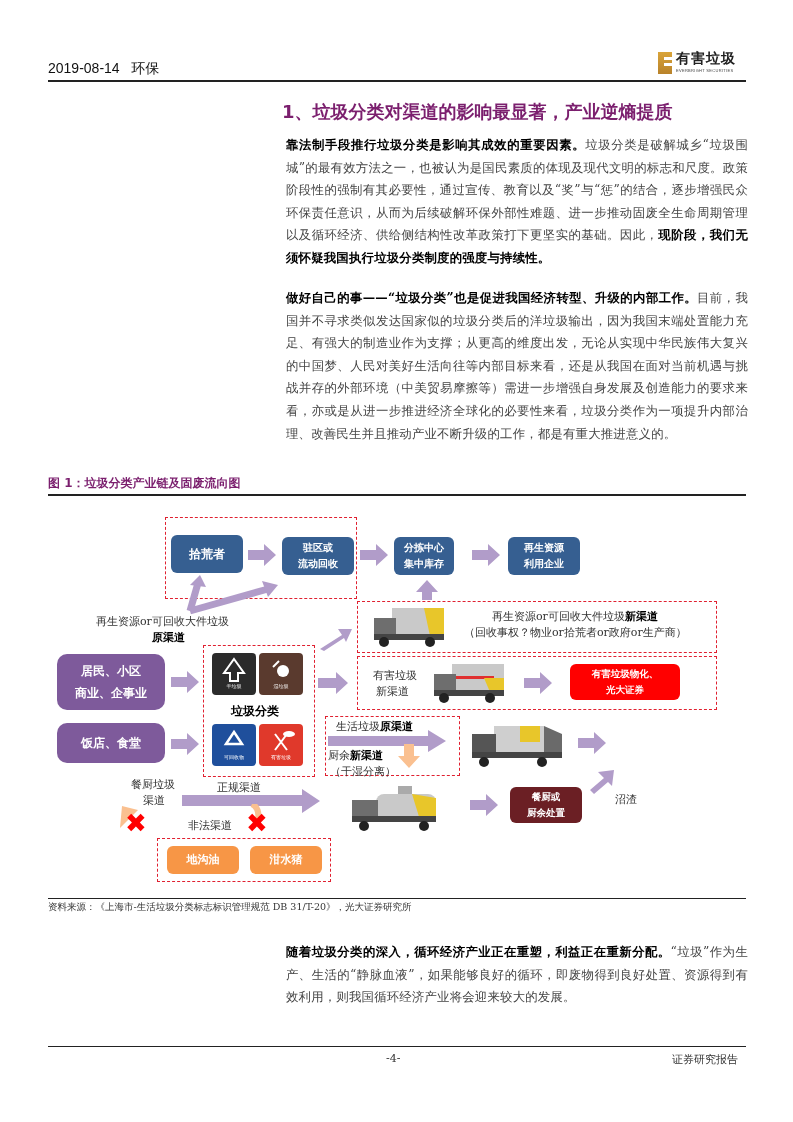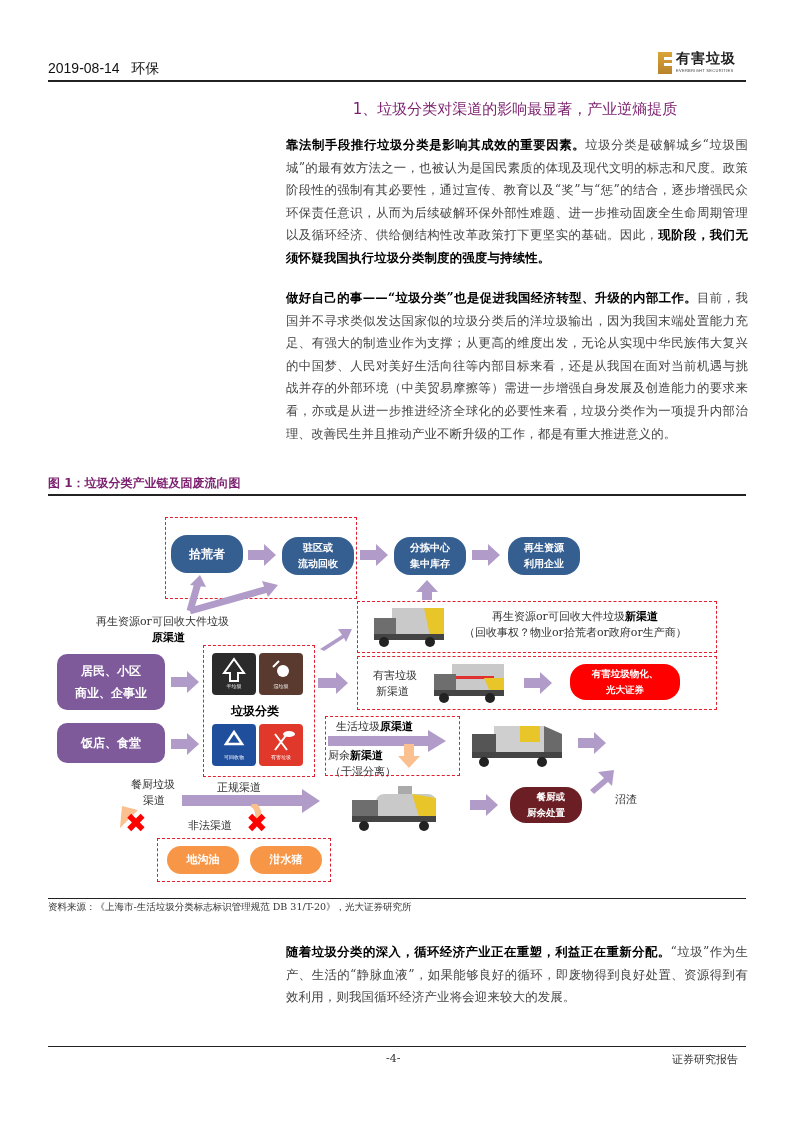--- a/index.html
+++ b/index.html
@@ -5,33 +5,33 @@
   html,body{margin:0;padding:0;background:#fff;}
   body{width:793px;height:1122px;position:relative;overflow:hidden;font-family:"DejaVu Serif","Liberation Serif",serif;color:#333;}
   .abs{position:absolute;}
   .hdr-date{left:48px;top:60px;font-family:"Liberation Sans","DejaVu Sans",sans-serif;font-size:14px;color:#111;}
   .hdr-rule{left:48px;top:80px;width:698px;height:2px;background:#222;}
   .logo{left:658px;top:50px;width:90px;height:28px;}
   .logo-mark{position:absolute;left:0;top:2px;width:14px;height:22px;background:linear-gradient(#d9a43a,#b8822a);}
   .logo-mark:after{content:"";position:absolute;left:6px;top:5px;width:8px;height:3px;background:#fff;box-shadow:0 6px 0 #fff;}
   .logo-cn{position:absolute;left:18px;top:0;font-size:14px;font-weight:bold;color:#222;letter-spacing:1px;}
   .logo-en{position:absolute;left:18px;top:18px;font-size:4px;color:#444;letter-spacing:.3px;font-family:"Liberation Sans",sans-serif;}
-  .sec-title{left:282px;top:100px;width:466px;text-align:center;font-size:15px;font-weight:normal;color:#7b1f6e;font-family:"DejaVu Sans",sans-serif;}
+  .sec-title{left:282px;top:100px;width:466px;text-align:left;font-size:18px;font-weight:bold;color:#7b1f6e;font-family:"DejaVu Sans",sans-serif;}
   .para{left:286px;width:462px;font-size:12.4px;line-height:22.6px;color:#444;text-align:justify;letter-spacing:0.2px;}
   .para b{color:#000;}
   .fig-title{left:48px;top:475px;font-size:12px;font-weight:bold;color:#7b1f6e;font-family:"DejaVu Sans",sans-serif;}
   .fig-rule{left:48px;top:494px;width:698px;height:1.5px;background:#222;}
   .fig-rule2{left:48px;top:898px;width:698px;height:1px;background:#222;}
   .source{left:48px;top:901px;font-size:9.5px;color:#333;}
   .ftr-rule{left:48px;top:1046px;width:698px;height:1px;background:#222;}
   .page-num{left:386px;top:1052px;font-size:11px;color:#333;}
   .ftr-right{left:672px;top:1052px;font-size:11px;color:#333;}
 
   .dash{position:absolute;border:1.6px dashed #e02030;}
-  .box{position:absolute;display:flex;align-items:center;justify-content:center;text-align:center;color:#fff;font-weight:bold;border-radius:16px;font-family:"DejaVu Sans",sans-serif;line-height:16px;}
+  .box{position:absolute;display:flex;align-items:center;justify-content:center;text-align:center;color:#fff;font-weight:bold;border-radius:6px;font-family:"DejaVu Sans",sans-serif;line-height:16px;}
   .blue{background:#365f91;font-size:10px;}
   .purple{background:#7e5a9b;font-size:12px;border-radius:10px;}
   .red{background:#ff0000;font-size:9.5px;}
   .black{background:#000;font-size:9.5px;}
   .maroon{background:#6b1f24;font-size:9.5px;}
   .orange{background:#f79646;font-size:11px;}
   .lbl{position:absolute;font-size:11px;color:#333;white-space:nowrap;line-height:15px;}
   .lbl b{color:#000;}
   .arrow{position:absolute;}
   .icon-tile{position:absolute;width:44px;height:42px;border-radius:4px;}
@@ -68,21 +68,21 @@
   <div class="dash" style="left:165px;top:517px;width:190px;height:80px;"></div>
   <div class="box blue" style="left:171px;top:535px;width:72px;height:38px;font-size:12px;">拾荒者</div>
   <svg class="arrow" style="left:248px;top:544px;" width="30" height="22">
       <polygon points="0,6 16,6 16,0 28,11 16,22 16,16 0,16" fill="#b19cc9"></polygon>
     </svg>
   <div class="box blue" style="left:282px;top:537px;width:72px;height:38px;white-space:pre-line;">驻区或
 流动回收</div>
   <svg class="arrow" style="left:360px;top:544px;" width="30" height="22">
       <polygon points="0,6 16,6 16,0 28,11 16,22 16,16 0,16" fill="#b19cc9"></polygon>
     </svg>
-  <div class="box blue" style="left:394px;top:537px;width:72px;height:38px;white-space:pre-line;">分拣中心
+  <div class="box blue" style="left:394px;top:537px;width:60px;height:38px;white-space:pre-line;">分拣中心
 集中库存</div>
   <svg class="arrow" style="left:472px;top:544px;" width="30" height="22">
       <polygon points="0,6 16,6 16,0 28,11 16,22 16,16 0,16" fill="#b19cc9"></polygon>
     </svg>
   <div class="box blue" style="left:508px;top:537px;width:72px;height:38px;white-space:pre-line;">再生资源
 利用企业</div>
 
   <svg class="arrow" style="left:178px;top:575px;" width="110" height="40">
     <polyline points="12,36 20,8" stroke="#b19cc9" stroke-width="7" fill="none"></polyline>
     <polygon points="12,10 22,0 28,12" fill="#b19cc9"></polygon>
@@ -222,21 +222,21 @@
     <rect x="26" y="10" width="60" height="26" rx="8" fill="#c9c9c9"></rect>
       <polygon points="62,10 86,14 86,36 70,36" fill="#e8c62a"></polygon>
     <rect x="2" y="16" width="26" height="22" fill="#6e6e6e"></rect>
       <rect x="2" y="32" width="84" height="6" fill="#444"></rect>
     <circle cx="14" cy="42" r="5" fill="#222"></circle>
       <circle cx="74" cy="42" r="5" fill="#222"></circle>
   </svg>
   <svg class="arrow" style="left:470px;top:794px;" width="30" height="22">
       <polygon points="0,6 16,6 16,0 28,11 16,22 16,16 0,16" fill="#b19cc9"></polygon>
     </svg>
-  <div class="box maroon" style="left:510px;top:787px;width:72px;height:36px;white-space:pre-line;text-align:right;">餐厨或
+  <div class="box maroon" style="left:510px;top:787px;width:72px;height:36px;white-space:pre-line;">餐厨或
 厨余处置</div>
   <svg class="arrow" style="left:588px;top:768px;" width="28" height="28">
       <polygon points="2,22 16,10 10,4 26,2 24,18 20,14 6,26" fill="#b19cc9"></polygon>
     </svg>
   <div class="lbl" style="left:615px;top:792px;">沼渣</div>
 </div>
 
 <div class="abs fig-rule2"></div>
 <div class="abs source">资料来源：《上海市-生活垃圾分类标志标识管理规范  DB 31/T-20》，光大证券研究所</div>
 

